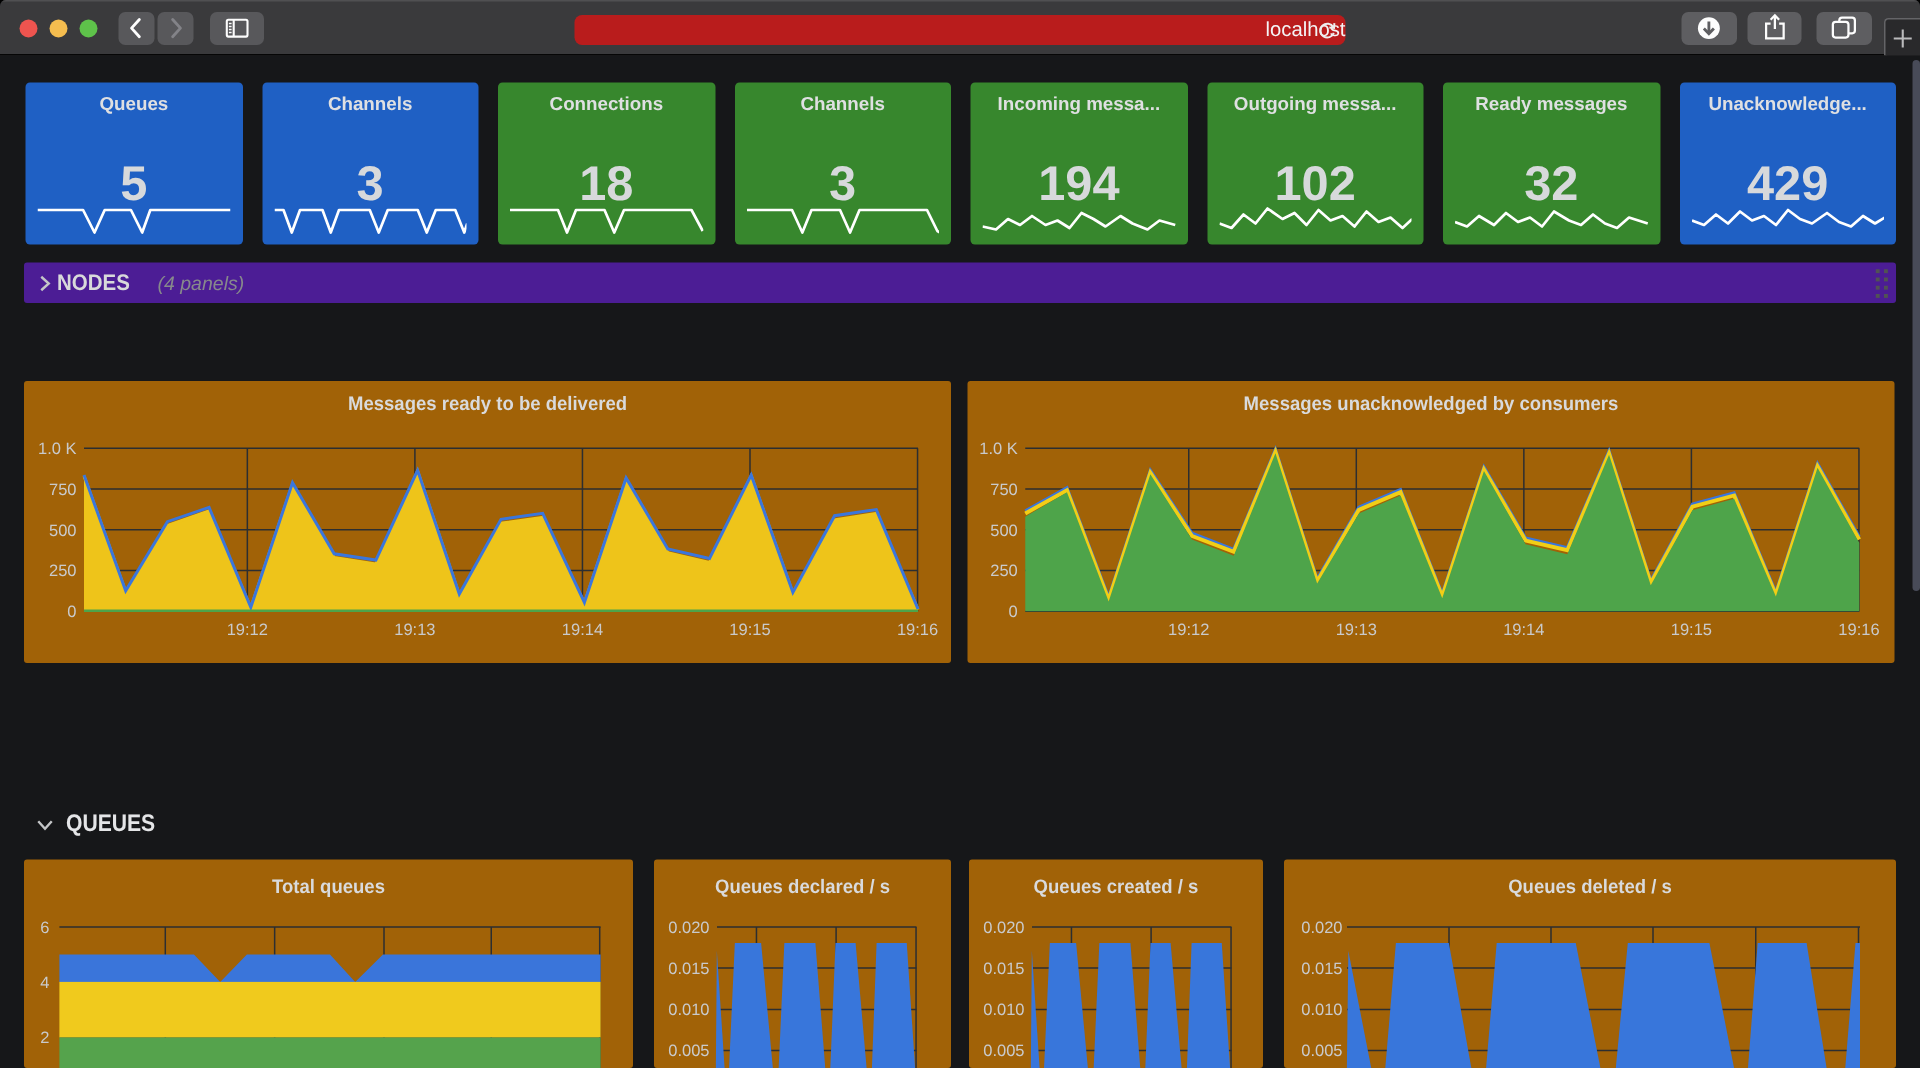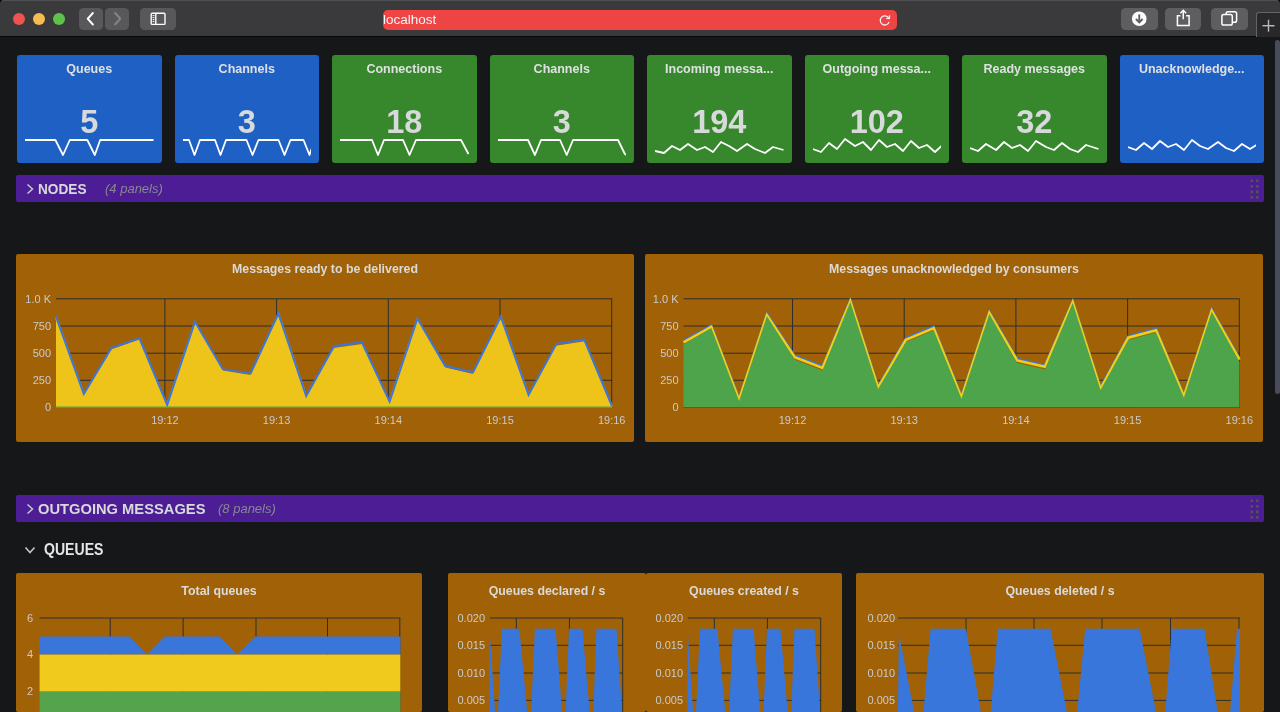--- a/index.html
+++ b/index.html
@@ -1,19 +1,19 @@
 <!DOCTYPE html>
 <html><head><meta charset="utf-8"><style>
 * {margin:0;padding:0;box-sizing:border-box}
 html,body {background:#000;width:1280px;height:712px;overflow:hidden;font-family:"Liberation Sans",sans-serif}
 .browser {position:relative;width:1280px;height:712px;background:#161719;overflow:hidden;border-radius:4px 4px 0 0}
 .toolbar {position:absolute;left:0;top:0;width:1280px;height:37px;background:#3a3a3c;border-bottom:1px solid #060606;box-shadow:inset 0 1px 0 #505052}
 .tl {position:absolute;top:13px;width:12px;height:12px;border-radius:50%}
 .btn {position:absolute;top:8px;height:21.5px;background:#58585b;border-radius:4.5px}
-.abar {position:absolute;left:383px;top:9.5px;width:514px;height:20.5px;background:#ef4444;border-radius:5px;color:#f4f4f5;font-size:13.5px;text-align:left;line-height:20.5px}
+.abar {position:absolute;left:383px;top:9.5px;width:514px;height:20.5px;background:#b91c1c;border-radius:5px;color:#f4f4f5;font-size:13.5px;text-align:right;line-height:20.5px}
 .ptab {position:absolute;left:1255.5px;top:11.5px;width:24.5px;height:25.5px;background:#29292b;border-left:1px solid #646467;border-top:1px solid #646467;border-radius:3px 0 0 0}
 .page {position:absolute;left:0;top:38px;width:1280px;height:674px;background:#161719}
 .stat {position:absolute;top:55px;width:144.5px;height:107.5px;border-radius:3px}
 .stat.blue {background:#1f60c4} .stat.green {background:#37872d}
 .stitle {position:absolute;top:7px;width:100%;text-align:center;font-size:12.5px;font-weight:bold;color:#dfe0e2}
 .sval {position:absolute;top:49px;width:100%;height:36px;line-height:36px;text-align:center;font-size:32.5px;font-weight:bold;color:#d7d9db}
 .spark {position:absolute;left:8px;bottom:4px}
 .rowh {position:absolute;left:16px;width:1248px;height:27px;background:#4c1d95;border-radius:2px}
 .rowo {position:absolute;left:16px;width:1248px;height:27px}
 .rchev {position:absolute;left:9px;top:8px}
@@ -115,20 +115,21 @@
 </div>
     <div class="stat green" style="left:962px">
   <div class="stitle">Ready messages</div>
   <div class="sval">32</div>
   <svg class="spark" width="128.5" height="24" viewBox="0 0 128.5 24">
         <polyline points="0,13 8,16 16,9 26,15 34,7 42,13 50,10 58,16 66,6 76,12 84,15 92,8 100,14 108,17 116,10 128.5,14" fill="none" stroke="#fff" stroke-width="1.8" stroke-linejoin="round"></polyline>
       </svg>
 </div>
     <div class="stat blue" style="left:1119.5px">
   <div class="stitle">Unacknowledge...</div>
+  <div class="sval">429</div>
   <svg class="spark" width="128.5" height="24" viewBox="0 0 128.5 24">
         <polyline points="0,12 8,15 16,8 24,14 32,6 40,12 48,9 56,15 64,5 72,11 80,14 90,7 98,13 106,16 114,9 122,14 128.5,10" fill="none" stroke="#fff" stroke-width="1.8" stroke-linejoin="round"></polyline>
       </svg>
 </div>
 <div class="rowh" style="top:175px">
       <svg class="rchev" width="10" height="12" viewBox="0 0 10 12">
         <polyline points="2.5,1.5 7.5,6 2.5,10.5" fill="none" stroke="#c3c5c7" stroke-width="1.6"></polyline>
       </svg>
       <span class="rtitle" style="transform:scaleX(0.91)">NODES</span>
       <span class="rcount" style="left:89px">(4 panels)</span>
@@ -193,37 +194,20 @@
         <text x="147.5" y="169.5" text-anchor="middle" class="ax">19:12</text>
         <text x="259.2" y="169.5" text-anchor="middle" class="ax">19:13</text>
         <text x="370.9" y="169.5" text-anchor="middle" class="ax">19:14</text>
         <text x="482.6" y="169.5" text-anchor="middle" class="ax">19:15</text>
         <text x="594.3" y="169.5" text-anchor="middle" class="ax">19:16</text>
 <polyline points="38.5,86.5 66.3,71.1 94.1,144.2 121.9,59.4 149.7,101.5 177.5,112.2 205.3,45.5 233.1,132.0 260.9,84.1 288.7,72.4 316.5,142.0 344.3,57.2 372.1,104.7 399.9,111.1 427.7,46.5 455.5,133.1 483.3,82.0 511.1,74.6 538.9,140.9 566.7,55.0 594.5,103.9" fill="none" stroke="#3a76dd" stroke-width="2"></polyline>
 <polyline points="38.5,88.3 66.3,72.8 94.1,145.9 121.9,61.1 149.7,103.3 177.5,113.9 205.3,47.2 233.1,133.7 260.9,85.9 288.7,74.1 316.5,143.7 344.3,58.9 372.1,106.4 399.9,112.8 427.7,48.3 455.5,134.8 483.3,83.7 511.1,76.3 538.9,142.6 566.7,56.8 594.5,105.7" fill="none" stroke="#f2ce16" stroke-width="2.6"></polyline>
 <polygon points="38.5,90.5 66.3,74.1 94.1,147.0 121.9,62.2 149.7,105.7 177.5,116.5 205.3,48.1 233.1,135.0 260.9,88.3 288.7,76.3 316.5,144.8 344.3,60.0 372.1,108.9 399.9,115.5 427.7,49.1 455.5,136.1 483.3,86.1 511.1,78.5 538.9,143.7 566.7,57.8 594.5,107.8 594.5,153.5 38.5,153.5" fill="#4ea44a"></polygon>
 </svg>
     </div>
-<div class="rowh" style="top:494.5px">
-      <svg class="rchev" width="10" height="12" viewBox="0 0 10 12">
-        <polyline points="2.5,1.5 7.5,6 2.5,10.5" fill="none" stroke="#c3c5c7" stroke-width="1.6"></polyline>
-      </svg>
-      <span class="rtitle" style="transform:scaleX(0.98)">OUTGOING MESSAGES</span>
-      <span class="rcount" style="left:202px">(8 panels)</span>
-      <svg class="dots" width="10" height="20" viewBox="0 0 10 20">
-        <rect x="0.5" y="0.5" width="2.6" height="2.6" fill="#515255"></rect>
-        <rect x="6" y="0.5" width="2.6" height="2.6" fill="#515255"></rect>
-        <rect x="0.5" y="6" width="2.6" height="2.6" fill="#515255"></rect>
-        <rect x="6" y="6" width="2.6" height="2.6" fill="#515255"></rect>
-        <rect x="0.5" y="11.5" width="2.6" height="2.6" fill="#515255"></rect>
-        <rect x="6" y="11.5" width="2.6" height="2.6" fill="#515255"></rect>
-        <rect x="0.5" y="17" width="2.6" height="2.6" fill="#515255"></rect>
-        <rect x="6" y="17" width="2.6" height="2.6" fill="#515255"></rect>
-      </svg>
-    </div>
 <div class="rowo" style="top:535.5px">
       <svg class="rchev" width="12" height="10" viewBox="0 0 12 10">
         <polyline points="1.5,2.5 6,7.5 10.5,2.5" fill="none" stroke="#c3c5c7" stroke-width="1.6"></polyline>
       </svg>
       <span class="rtitle2">QUEUES</span>
     </div>
 <div class="panel" style="left:16px;top:573px;width:406px;height:139px">
   <div class="ptitle" style="top:9.5px">Total queues</div>
       <svg class="csvg" width="406" height="139" viewBox="0 0 406 139">
 <line x1="23.6" y1="45.0" x2="384.4" y2="45.0" stroke="#2c2e31"></line>
@@ -233,21 +217,21 @@
         <line x1="311.5" y1="45.0" x2="311.5" y2="150" stroke="#2c2e31"></line>
         <line x1="383.8" y1="45.0" x2="383.8" y2="150" stroke="#2c2e31"></line>
 <text x="17" y="48.8" text-anchor="end" class="ax">6</text>
 <text x="17" y="85.4" text-anchor="end" class="ax">4</text>
 <text x="17" y="122.4" text-anchor="end" class="ax">2</text>
 <polygon points="23.6,63.4 113.3,63.4 130.8,81.6 148.6,63.4 204.0,63.4 220.8,81.6 239.3,63.4 384.4,63.4 384.4,81.6 23.6,81.6" fill="#3a75da"></polygon>
 <rect x="23.6" y="81.6" width="360.8" height="37.0" fill="#f0ca1d"></rect>
 <rect x="23.6" y="118.6" width="360.8" height="20.4" fill="#55a34c"></rect>
 </svg>
     </div>
-<div class="panel" style="left:448px;top:573px;width:198px;height:139px">
+<div class="panel" style="left:436px;top:573px;width:198px;height:139px">
   <div class="ptitle" style="top:9.5px">Queues declared / s</div>
       <svg class="csvg" width="197" height="139" viewBox="0 0 197 139">
         <line x1="42" y1="45" x2="175" y2="45" stroke="#2c2e31"></line>
         <line x1="42" y1="72.3" x2="175" y2="72.3" stroke="#2c2e31"></line>
         <line x1="42" y1="100.0" x2="175" y2="100.0" stroke="#2c2e31"></line>
         <line x1="42" y1="127.4" x2="175" y2="127.4" stroke="#2c2e31"></line>
         <line x1="68.3" y1="45" x2="68.3" y2="139" stroke="#2c2e31"></line>
         <line x1="121.4" y1="45" x2="121.4" y2="139" stroke="#2c2e31"></line>
         <line x1="174.7" y1="45" x2="174.7" y2="139" stroke="#2c2e31"></line>
         <text x="37" y="48.8" text-anchor="end" class="ax">0.020</text>

